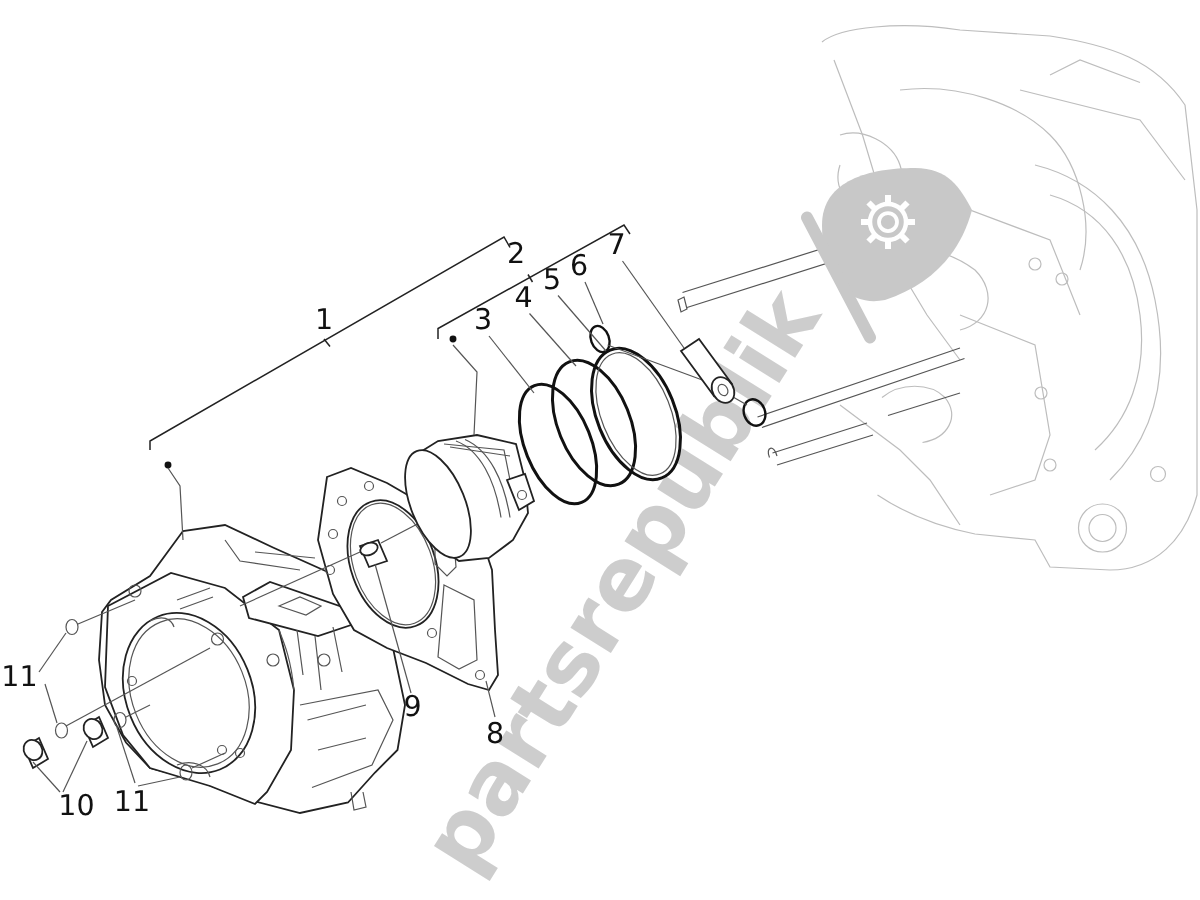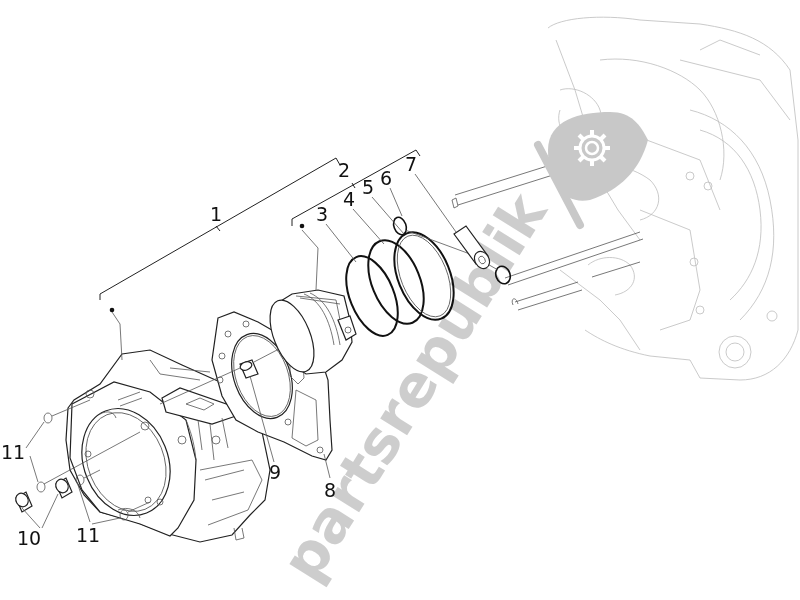--- a/index.html
+++ b/index.html
@@ -193,16 +193,16 @@
 
 <span class="callout" style="left:216px;top:214px">1</span>
 <span class="callout" style="left:344px;top:170px">2</span>
 <span class="callout" style="left:322px;top:214px">3</span>
 <span class="callout" style="left:349px;top:199px">4</span>
 <span class="callout" style="left:368px;top:187px">5</span>
 <span class="callout" style="left:386px;top:178px">6</span>
 <span class="callout" style="left:411px;top:164px">7</span>
 <span class="callout" style="left:330px;top:490px">8</span>
 <span class="callout" style="left:275px;top:472px">9</span>
-<span class="callout" style="left:29px;top:538px">10</span>
+<span class="callout" style="left:51px;top:538px">10</span>
 <span class="callout" style="left:13px;top:452px">11</span>
 <span class="callout" style="left:88px;top:535px">11</span>
 </div>
 
 </body></html>

